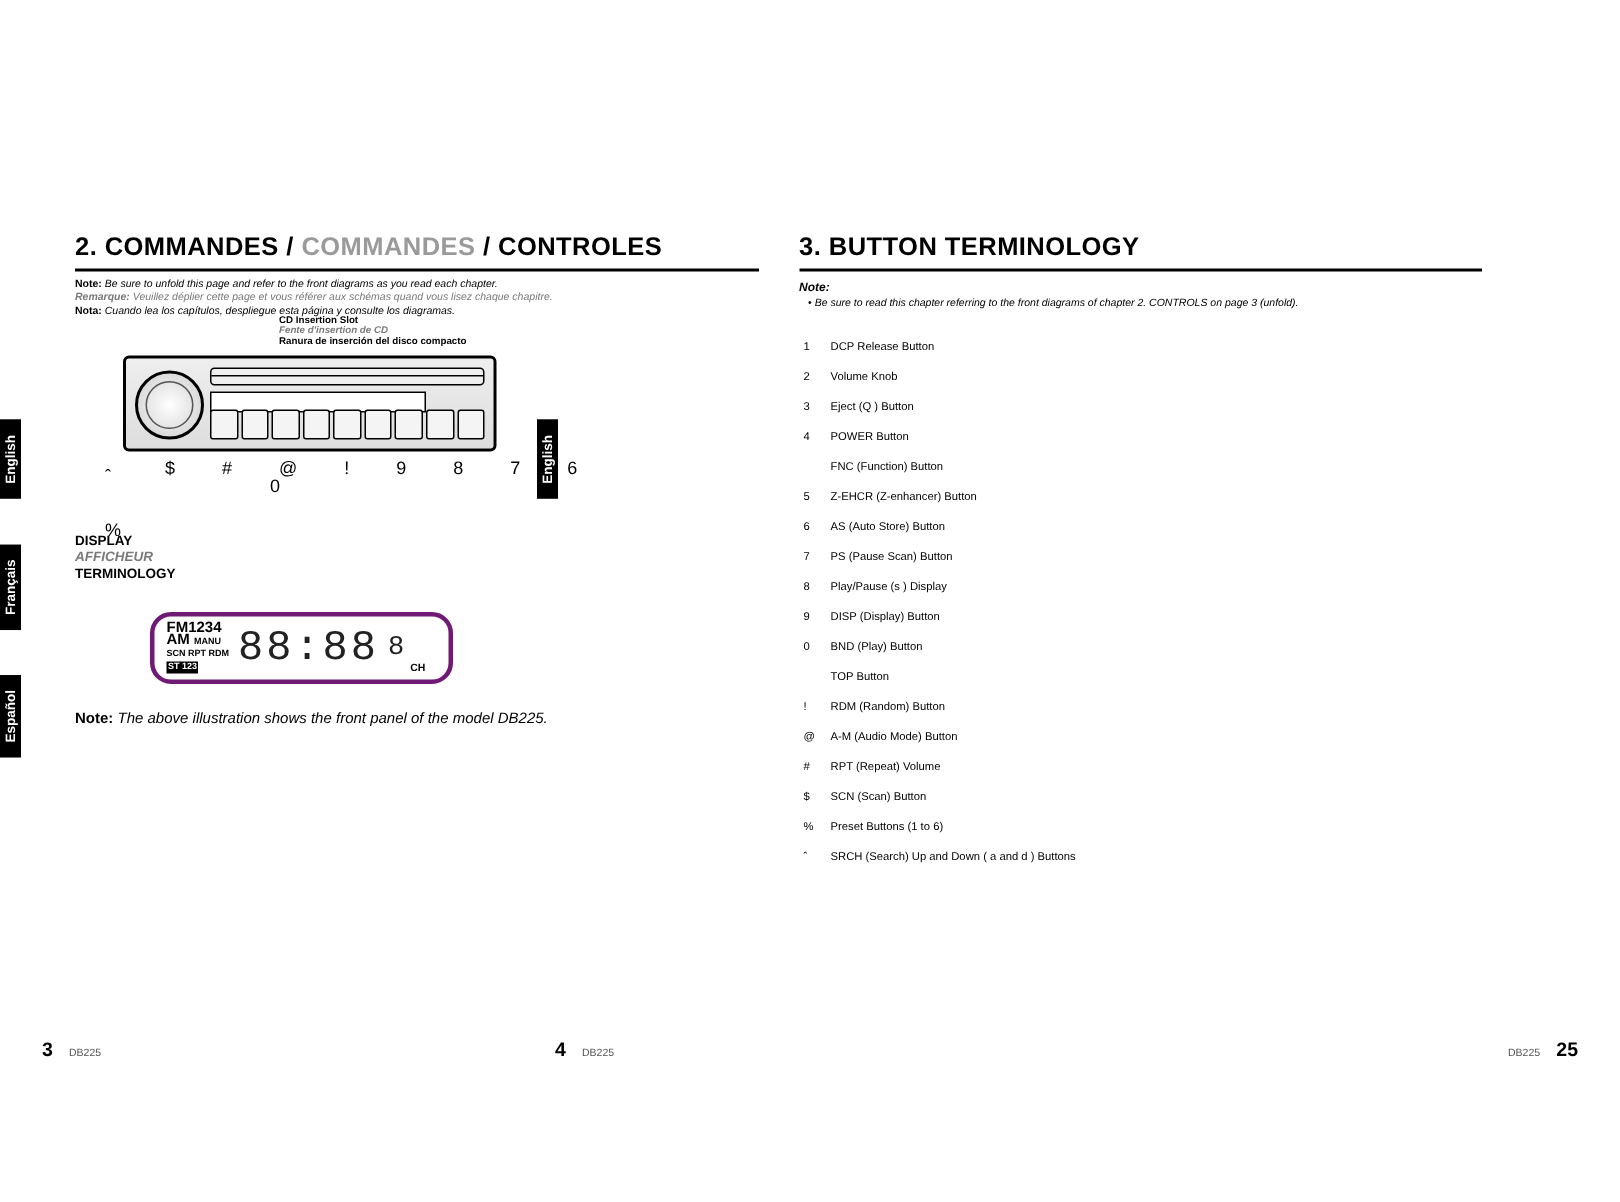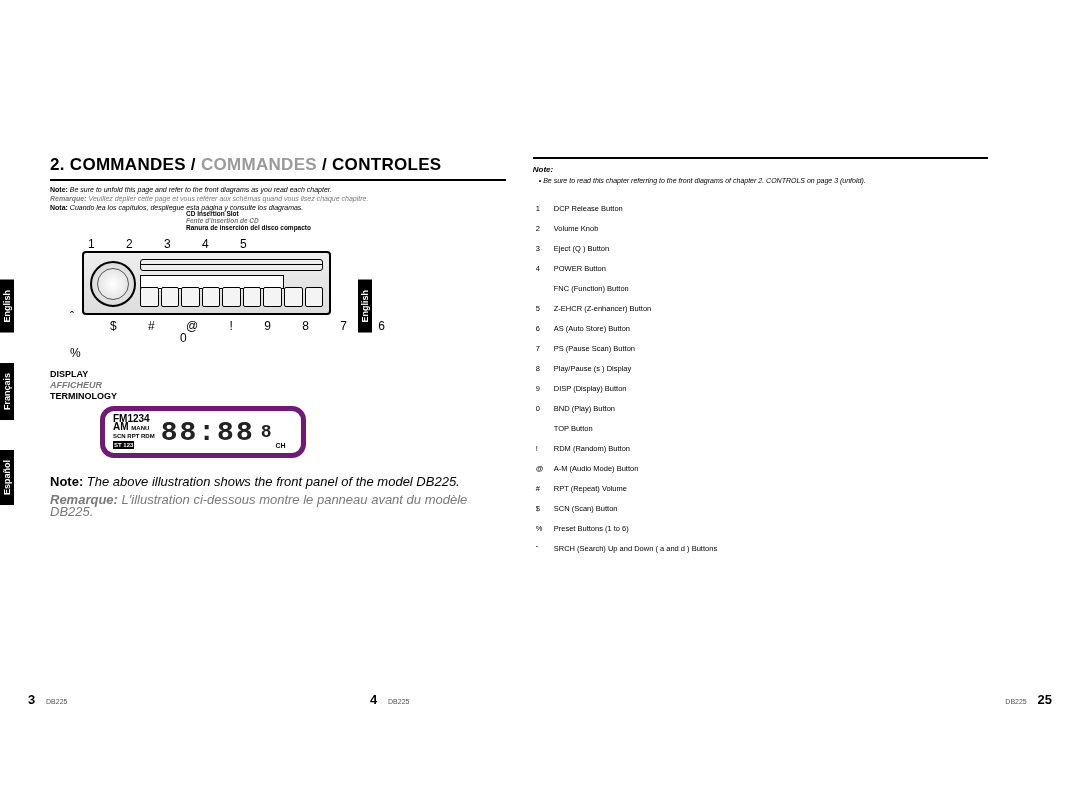--- a/index.html
+++ b/index.html
@@ -34,27 +34,27 @@
   .cd-slot{position:absolute;left:56px;right:6px;top:6px;height:10px;border:1.5px solid #000;border-radius:3px;background:#eee}
   .cd-line{position:absolute;left:0;right:0;top:4px;border-top:1px solid #000}
   .btn-row{position:absolute;left:56px;right:6px;bottom:6px;height:20px;display:flex;gap:2px}
   .btn{flex:1;border:1px solid #000;border-radius:2px;background:#f4f4f4}
   .disp-strip{position:absolute;left:56px;right:45px;top:22px;height:12px;border:1px solid #000;background:#fff}
   .callout-bottom{font-size:12px;letter-spacing:14px;padding-left:60px;margin-top:4px}
   .callout-bottom-2{font-size:12px;padding-left:130px;margin-top:-2px}
   .left-callouts{font-size:12px;position:absolute;left:20px;top:62px;line-height:36px}
   
   .disp-head{font-size:9px;font-weight:700;margin-top:24px;line-height:11px}
-  .lcd{width:180px;height:42px;border:5px solid #701a75;border-radius:14px;margin-top:4px;display:flex;align-items:center;padding:0 8px;margin-left:50px}
+  .lcd{width:180px;height:42px;border:3px solid #701a75;border-radius:14px;margin-top:20px;display:flex;align-items:center;padding:0 8px;margin-left:50px}
   .lcd-left{font-family:Arial;font-weight:900;font-size:10px;line-height:8px}
   .lcd-left .tiny{font-size:6px;font-weight:bold}
-  .lcd-seg{font-family:'Courier New',monospace;font-size:28px;font-weight:bold;letter-spacing:2px;margin-left:6px;color:#222}
+  .lcd-seg{font-family:'Courier New',monospace;font-size:28px;font-weight:normal;letter-spacing:2px;margin-left:6px;color:#222}
   .lcd-ch{font-size:7px;font-weight:bold;align-self:flex-end;margin-bottom:4px;margin-left:2px}
   
-  .fig-notes{font-size:13px;margin-top:18px;line-height:12px}
+  .fig-notes{font-size:10px;margin-top:18px;line-height:12px}
   .fig-notes .row{margin-bottom:6px}
   .fig-notes b{font-weight:bold}
   
   .note-head{font-size:8px;font-weight:900;font-style:italic;margin-top:6px}
   .note-body{font-size:7px;font-style:italic;margin-left:6px;margin-top:3px}
   .bullet::before{content:"• ";font-style:normal}
   .bt-list{font-size:7.5px;margin-top:14px;line-height:16px}
   .bt-list td.n{width:14px;vertical-align:top}
   .bt-list td.t{vertical-align:top}
   
@@ -99,21 +99,20 @@
       </div>
 
 
       <div class="cd-lbl">
         <div>CD Insertion Slot</div>
         <div class="ital-l">Fente d'insertion de CD</div>
         <div>Ranura de inserción del disco compacto</div>
       </div>
 
       <div class="diagram-wrap">
-        <div class="callout-row top">1 2 3  4  5</div>
         <div class="left-callouts">
           <div>ˆ</div>
           <div>%</div>
         </div>
         <div class="radio">
           <div class="knob">
               <div class="knob-inner"></div>
             </div>
           <div class="cd-slot">
               <div class="cd-line"></div>
@@ -148,25 +147,25 @@
           <div class="tiny">SCN RPT RDM</div>
           <div class="tiny" style="background:#000;color:#fff;display:inline-block;padding:0 1px">ST 123</div>
         </div>
         <div class="lcd-seg">88:88</div>
         <div class="lcd-seg" style="font-size:18px">8</div>
         <div class="lcd-ch">CH</div>
       </div>
 
       <div class="fig-notes">
         <div class="row"><b>Note:</b><i> The above illustration shows the front panel of the model DB225.</i></div>
-        <div class="row ital"><b>Remarque:</b><span> L'illustration ci-dessous montre le panneau avant du modèle DB225.</span></div>
       </div>
     </div>
 
     <div class="col col-mid" style="padding-left:20px">
+      <div class="sec-head">3. BUTTON TERMINOLOGY</div>
       <div class="rule"></div>
 
       <div class="note-head">Note:</div>
       <div class="note-body bullet">Be sure to read this chapter referring to the front diagrams of chapter 2. CONTROLS on page 3 (unfold).</div>
 
       <table class="bt-list">
           <tbody id="bt-body">
             <tr>
               <td class="n">1</td>
               <td class="t">DCP Release Button</td>

